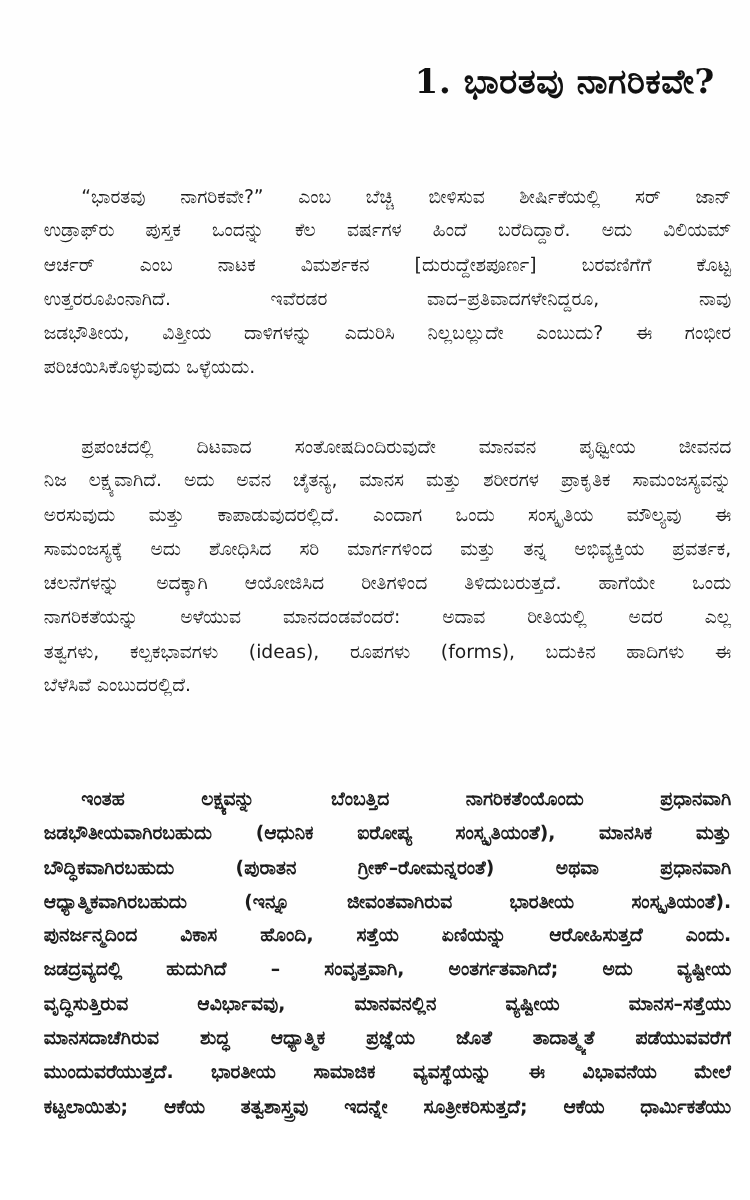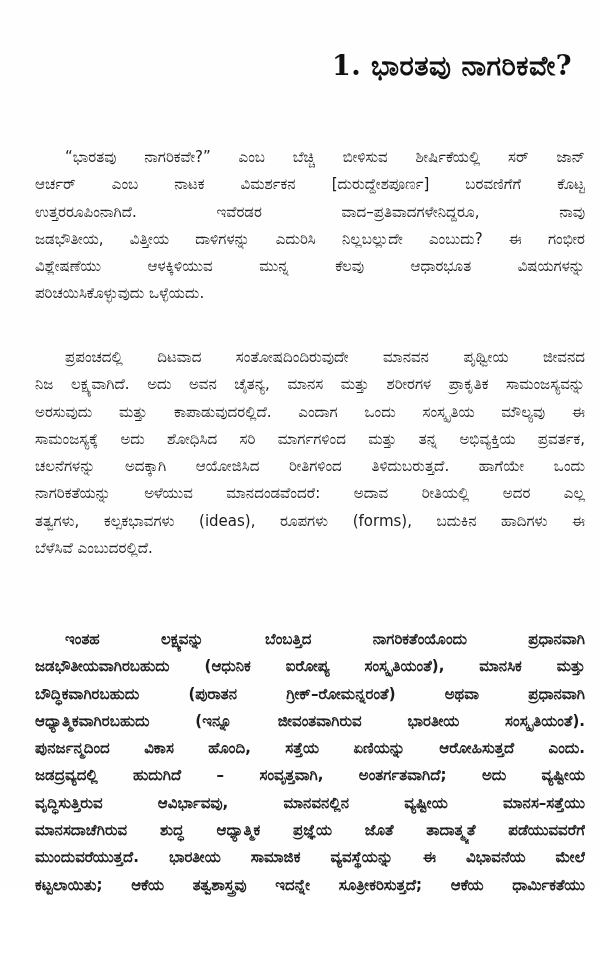--- a/index.html
+++ b/index.html
@@ -19,24 +19,24 @@
 </style>
 </head>
 <body>
 
 <div class="page">
 
   <div class="title">1. ಭಾರತವು ನಾಗರಿಕವೇ?</div>
 
   <div class="para" id="p1">
     <div class="line first">“ಭಾರತವು ನಾಗರಿಕವೇ?” ಎಂಬ ಬೆಚ್ಚಿ ಬೀಳಿಸುವ ಶೀರ್ಷಿಕೆಯಲ್ಲಿ ಸರ್ ಜಾನ್</div>
+    <div class="line">ಉಡ್ರಾಫ್‌ರು ಪುಸ್ತಕ ಒಂದನ್ನು ಕೆಲ ವರ್ಷಗಳ ಹಿಂದೆ ಬರೆದಿದ್ದಾರೆ. ಅದು ವಿಲಿಯಮ್</div>
     <div class="line">ಆರ್ಚರ್ ಎಂಬ ನಾಟಕ ವಿಮರ್ಶಕನ [ದುರುದ್ದೇಶಪೂರ್ಣ] ಬರವಣಿಗೆಗೆ ಕೊಟ್ಟ</div>
     <div class="line">ಉತ್ತರರೂಪಿಂನಾಗಿದೆ. ಇವೆರಡರ ವಾದ–ಪ್ರತಿವಾದಗಳೇನಿದ್ದರೂ, ನಾವು</div>
     <div class="line">ಜಡಭೌತೀಯ, ವಿತ್ತೀಯ ದಾಳಿಗಳನ್ನು ಎದುರಿಸಿ ನಿಲ್ಲಬಲ್ಲುದೇ ಎಂಬುದು? ಈ ಗಂಭೀರ</div>
-    <div class="line">ವಿಶ್ಲೇಷಣೆಯು ಆಳಕ್ಕಿಳಿಯುವ ಮುನ್ನ ಕೆಲವು ಆಧಾರಭೂತ ವಿಷಯಗಳನ್ನು</div>
     <div class="line last">ಪರಿಚಯಿಸಿಕೊಳ್ಳುವುದು ಒಳ್ಳೆಯದು.</div>
   </div>
 
   <div class="para" id="p2">
     <div class="line first">ಪ್ರಪಂಚದಲ್ಲಿ ದಿಟವಾದ ಸಂತೋಷದಿಂದಿರುವುದೇ ಮಾನವನ ಪೃಥ್ವೀಯ ಜೀವನದ</div>
     <div class="line">ನಿಜ ಲಕ್ಷ್ಯವಾಗಿದೆ. ಅದು ಅವನ ಚೈತನ್ಯ, ಮಾನಸ ಮತ್ತು ಶರೀರಗಳ ಪ್ರಾಕೃತಿಕ ಸಾಮಂಜಸ್ಯವನ್ನು</div>
     <div class="line">ಅರಸುವುದು ಮತ್ತು ಕಾಪಾಡುವುದರಲ್ಲಿದೆ. ಎಂದಾಗ ಒಂದು ಸಂಸ್ಕೃತಿಯ ಮೌಲ್ಯವು ಈ</div>
     <div class="line">ಸಾಮಂಜಸ್ಯಕ್ಕೆ ಅದು ಶೋಧಿಸಿದ ಸರಿ ಮಾರ್ಗಗಳಿಂದ ಮತ್ತು ತನ್ನ ಅಭಿವ್ಯಕ್ತಿಯ ಪ್ರವರ್ತಕ,</div>
     <div class="line">ಚಲನೆಗಳನ್ನು ಅದಕ್ಕಾಗಿ ಆಯೋಜಿಸಿದ ರೀತಿಗಳಿಂದ ತಿಳಿದುಬರುತ್ತದೆ. ಹಾಗೆಯೇ ಒಂದು</div>
     <div class="line">ನಾಗರಿಕತೆಯನ್ನು ಅಳೆಯುವ ಮಾನದಂಡವೆಂದರೆ: ಅದಾವ ರೀತಿಯಲ್ಲಿ ಅದರ ಎಲ್ಲ</div>

